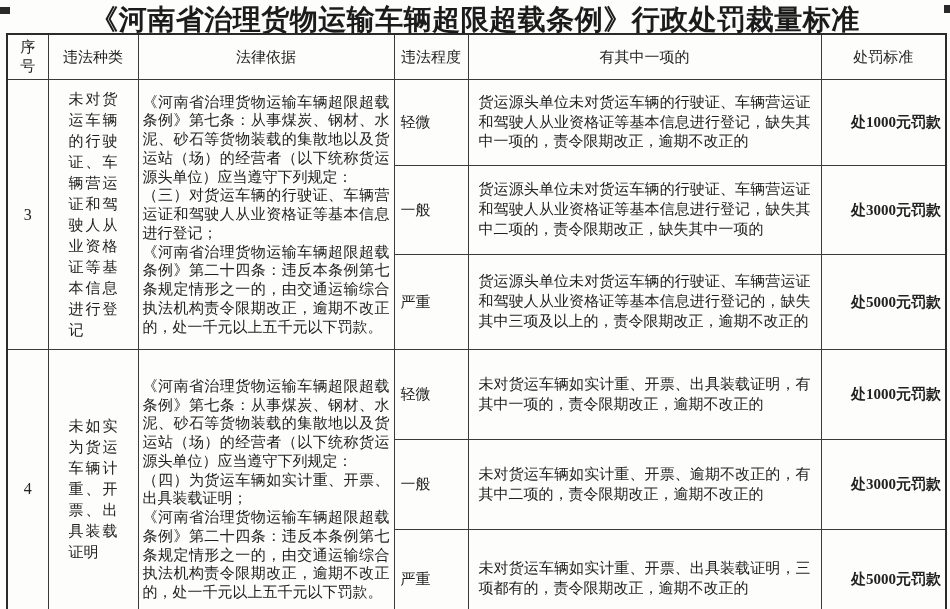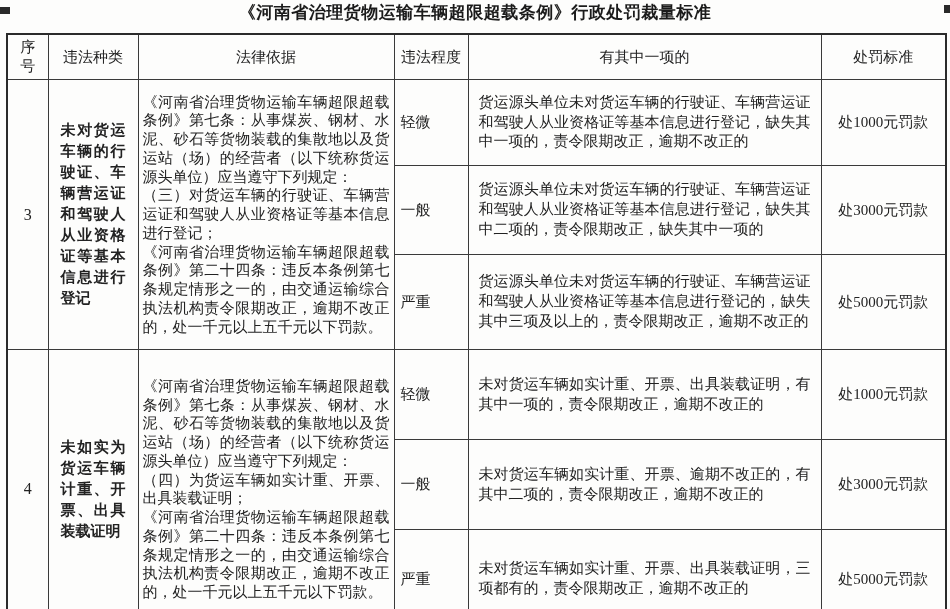--- a/index.html
+++ b/index.html
@@ -22,21 +22,21 @@
   .scan-artifact.left  { left: 0;   top: 7px; width: 10px; height: 7px; }
   .scan-artifact.right { right: 0;  top: 5px; width: 6px;  height: 8px; }
 
   .doc-title {
     position: absolute;
     top: 1px;
     left: 0;
     width: 100%;
     margin: 0;
     text-align: center;
-    font-size: 17px;
+    font-size: 28px;
     font-weight: bold;
     letter-spacing: 0.5px;
     white-space: nowrap;
   }
 
   table.penalty-table {
     position: absolute;
     left: 6px;
     top: 33px;
     width: 939px;
@@ -66,43 +66,43 @@
   tr.sub-row.h100   { height: 100px; }
 
   td.c-num {
     text-align: center;
     font-size: 16px;
   }
   td.c-type {
     text-align: justify;
     text-justify: inter-ideograph;
     line-height: 1.4;
-    padding: 4px 12px;
-    font-weight: bold;
+    padding: 4px 20px;
   }
   td.c-basis {
     text-align: justify;
     text-justify: inter-ideograph;
     white-space: pre-line;
     line-height: 1.25;
     padding: 4px 4px;
   }
   td.c-degree {
     text-align: left;
   }
   td.c-circ {
     text-align: justify;
     text-justify: inter-ideograph;
     line-height: 1.32;
     padding: 4px 10px;
   }
   td.c-penalty {
-    text-align: center;
+    text-align: right;
     padding: 3px 4px;
     white-space: nowrap;
+    font-weight: bold;
   }
 </style>
 </head>
 <body>
 
 <div class="scan-artifact left"></div>
 <div class="scan-artifact right"></div>
 
 <h1 class="doc-title">《河南省治理货物运输车辆超限超载条例》行政处罚裁量标准</h1>
 

